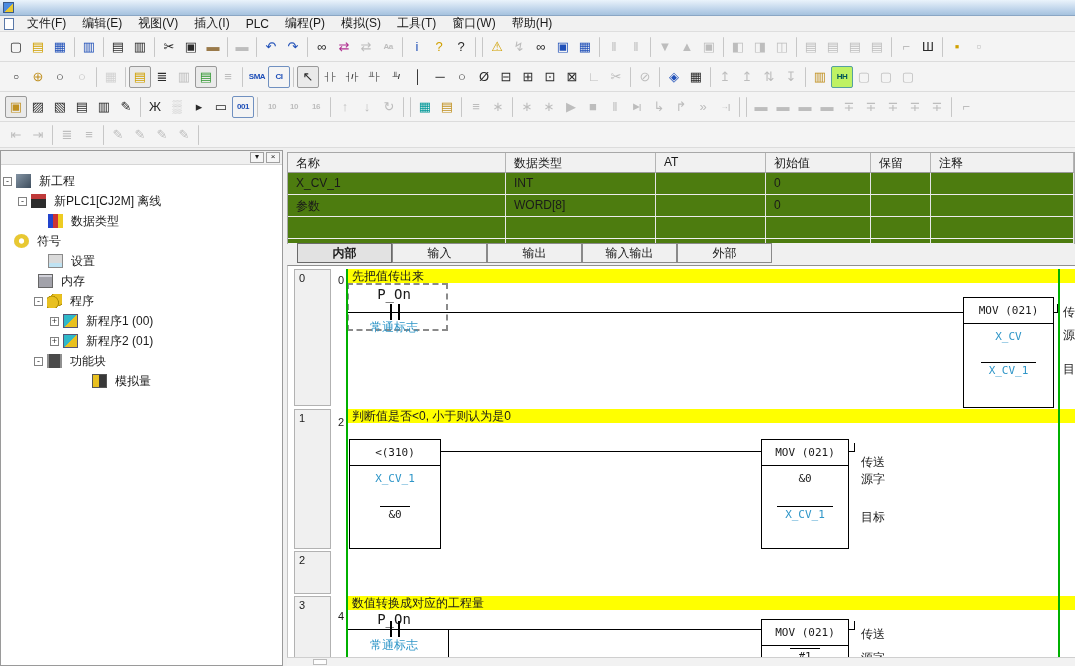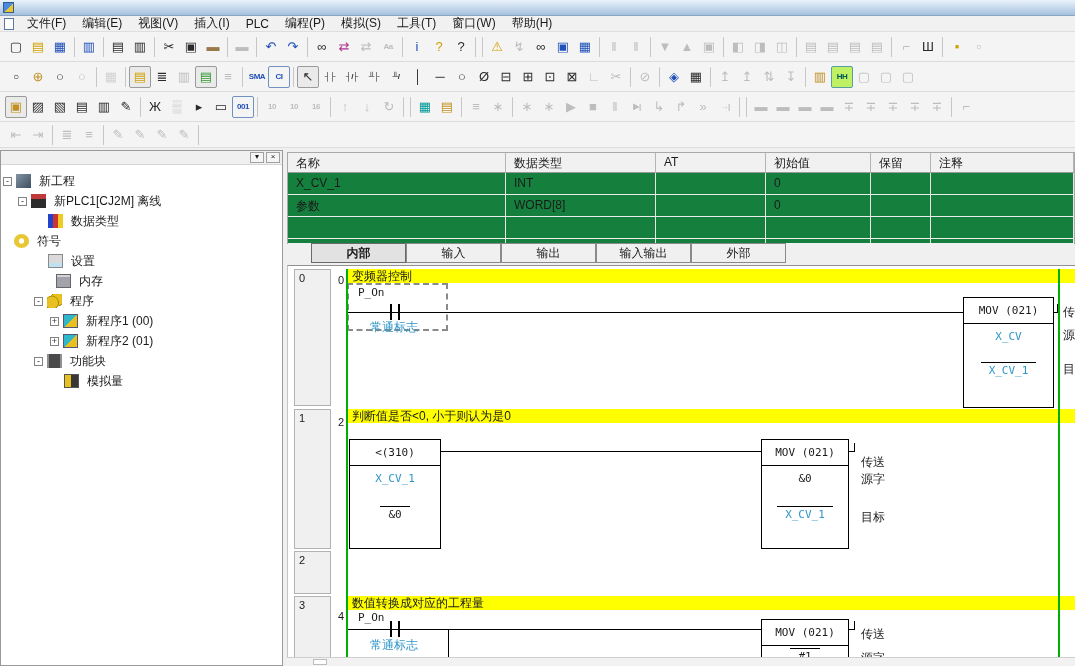--- a/index.html
+++ b/index.html
@@ -50,46 +50,46 @@
 .ti-set{background:#dadada;border:1px solid #8a8a8a;box-shadow:inset 0 -4px 0 #bfe2f2}
 .ti-mem{background:#a2a2aa;border:1px solid #666;box-shadow:inset 0 2px 0 #d2d2da}
 .ti-prog{background:radial-gradient(circle at 33% 62%,#e8c020 42%,#a88800 50%,transparent 54%),
                     radial-gradient(circle at 70% 36%,#e8c020 42%,#a88800 50%,transparent 54%)}
 .ti-prgi{background:linear-gradient(135deg,#30b8c8 50%,#e8c020 50%);border:1px solid #557}
 .ti-fb{background:#4a4a4a;border-left:2px solid #909090;border-right:2px solid #909090}
 .ti-fbl{background:#f0d040;border:1px solid #806000}
 .ti-fbk{background:linear-gradient(90deg,#e8c020 45%,#383838 45%);border:1px solid #555}
 
 
-.symtable{position:absolute;left:287px;top:152px;width:788px;background:#15803d;border:1px solid #a8a8a8;border-bottom:none}
+.symtable{position:absolute;left:287px;top:152px;width:788px;background:#4d7c0f;border:1px solid #a8a8a8;border-bottom:none}
 .strow{display:grid;grid-template-columns:218px 150px 110px 105px 60px 1fr}
 .sth{background:#f1f1f1;height:20px}
 .sth>div{border-right:1px solid #b4b4b4;border-bottom:1px solid #9a9a9a;padding:2px 0 0 8px}
 .std{height:22px}
 .std>div{border-right:1px solid #e4e4e4;border-bottom:1px solid #ececec;padding:3px 0 0 8px}
 .stfill{height:22px}.stsliver{height:5px}
 .stfill>div,.stsliver>div{border-right:1px solid #e9e9e9;border-bottom:1px solid #f0f0f0}
 
 
-.vtabs{position:absolute;left:311px;top:243px;display:flex}
+.vtabs{position:absolute;left:297px;top:243px;display:flex}
 .vtab{width:95px;height:20px;line-height:18px;text-align:center;border:1px solid #8a8a8a;background:#f0f0f0;margin-right:0}
 .vtab.active{background:#e2e2e2;border-color:#6a6a6a;font-weight:bold}
 
 
 .ld{position:absolute;left:287px;top:265px;width:788px;height:392px;background:#fff;overflow:hidden;
     border-top:1px solid #909090;border-left:1px solid #c4c4c4}
 .mcell{position:absolute;left:6px;width:37px;background:#f0f0f0;border:1px solid #b2b2b2;font-size:11px;padding:2px 0 0 4px}
 .step{position:absolute;left:43px;width:13px;text-align:right;font-size:11px}
 .cbar{position:absolute;left:59px;width:729px;height:14px;background:#ffff00;font-size:12px;line-height:14px;
       padding-left:5px;white-space:nowrap;overflow:hidden}
 .bus{position:absolute;width:2px;background:#00b000}
 .wire{position:absolute;height:1px;background:#000}
 .vwire{position:absolute;width:1px;background:#000}
 .cb{position:absolute;width:2px;height:16px;background:#000}
-.clabel{position:absolute;text-align:left;font-size:11px}
+.clabel{position:absolute;text-align:center;font-size:14px}
 .ccom{position:absolute;text-align:center;font-size:12px;color:#2f96c8;white-space:nowrap}
 .blk{position:absolute;border:1px solid #000;background:#fff;text-align:center;font-size:11px}
 .bt{height:26px;line-height:26px;border-bottom:1px solid #000;white-space:nowrap;overflow:hidden}
 .op{position:absolute;left:0;right:0;text-align:center}
 .blue{color:#2f96c8}
 .ovl span{display:inline-block;border-top:1px solid #000;padding:1px 8px 0}
 .desc{position:absolute;font-size:12px;white-space:nowrap}
 .marquee{position:absolute;border:2px dashed #8a8a8a}
 .hscroll{position:absolute;left:287px;top:657px;width:788px;height:9px;background:#f2f2f2;border-top:1px solid #cfcfcf}
 .hthumb{position:absolute;left:26px;top:1px;width:14px;height:6px;background:#fdfdfd;border:1px solid #bcbcbc}
@@ -324,21 +324,21 @@
         <span class="tlabel">符号</span>
       </div>
 
 
       <div class="trow" style="padding-left:34px">
         <span class="texp noexp"></span>
         <span class="tico ti-set"></span>
         <span class="tlabel">设置</span>
       </div>
 
-      <div class="trow" style="padding-left:42px">
+      <div class="trow" style="padding-left:24px">
         <span class="texp noexp"></span>
         <span class="tico ti-mem"></span>
         <span class="tlabel">内存</span>
       </div>
 
       <div class="trow" style="padding-left:33px">
         <span class="texp">-</span>
         <span class="tico ti-prog"></span>
         <span class="tlabel">程序</span>
       </div>
@@ -355,21 +355,21 @@
         <span class="tlabel">新程序2 (01)</span>
       </div>
 
       <div class="trow" style="padding-left:33px">
         <span class="texp">-</span>
         <span class="tico ti-fb"></span>
         <span class="tlabel">功能块</span>
       </div>
 
 
-      <div class="trow" style="padding-left:50px">
+      <div class="trow" style="padding-left:78px">
         <span class="texp noexp"></span>
         <span class="tico ti-fbk"></span>
         <span class="tlabel">模拟量</span>
       </div>
     </div>
 </div>
 
 <div class="symtable">
   <div class="strow sth">
 
@@ -430,21 +430,21 @@
 <div class="ld">
 
   <div class="mcell" style="top:3px;height:137px"><span>0</span></div>
   <div class="mcell" style="top:143px;height:140px"><span>1</span></div>
   <div class="mcell" style="top:285px;height:43px"><span>2</span></div>
   <div class="mcell" style="top:330px;height:62px"><span>3</span></div>
   <div class="step" style="top:8px">0</div>
   <div class="step" style="top:150px">2</div>
   <div class="step" style="top:344px">4</div>
 
-  <div class="cbar" style="top:3px">变频器控制</div>
+  <div class="cbar" style="top:3px">先把值传出来</div>
   <div class="cbar" style="top:143px">判断值是否&lt;0, 小于则认为是0</div>
   <div class="cbar" style="top:330px">数值转换成对应的工程量</div>
 
   <div class="wire" style="top:46px;left:59px;width:616px"></div>
   <div class="wire" style="top:46px;left:766px;width:4px"></div>
   <div class="vwire" style="top:38px;left:769px;height:9px"></div>
   <div class="wire" style="top:185px;left:153px;width:320px"></div>
   <div class="wire" style="top:185px;left:561px;width:6px"></div>
   <div class="vwire" style="top:177px;left:566px;height:9px"></div>
   <div class="wire" style="top:363px;left:59px;width:414px"></div>

